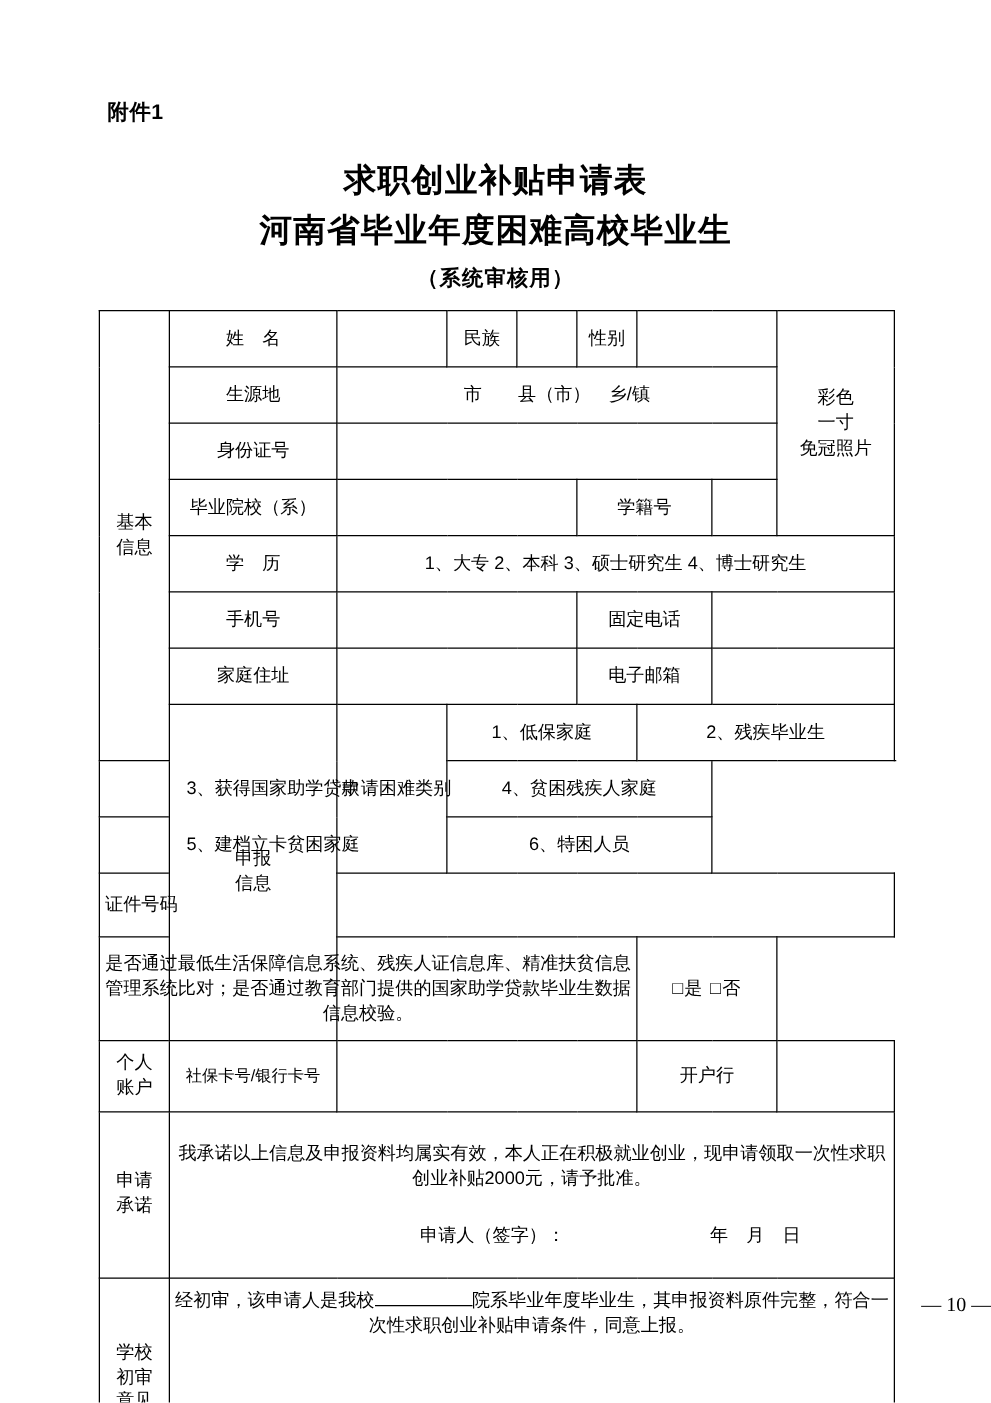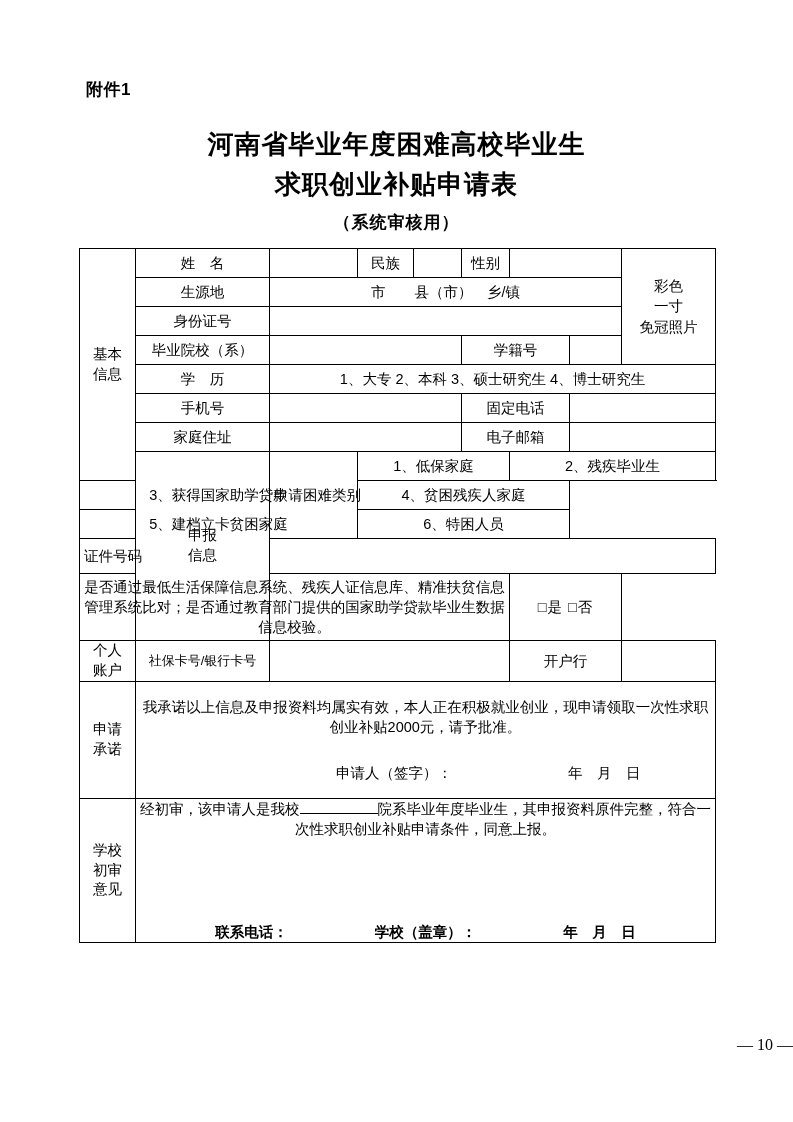--- a/index.html
+++ b/index.html
@@ -59,21 +59,21 @@
     left: 79px;
     top: 248px;
     width: 636px;
     border-collapse: collapse;
     table-layout: fixed;
     font-size: 14.5px;
     font-family: "Liberation Sans", "DejaVu Sans", sans-serif;
   }
   table.form td {
     border: 1px solid #000000;
-    padding: 0 4px;
+    padding: 8px 4px;
     vertical-align: middle;
     text-align: center;
     height: 28px;
     line-height: 1.4;
   }
   td.side {
     width: 56px;
     font-size: 14.5px;
     letter-spacing: 0px;
   }
@@ -152,22 +152,22 @@
   .nowrap { white-space: nowrap; }
 </style>
 </head>
 <body>
 
 <div class="page">
 
   <div class="attachment-label">附件1</div>
 
   <div class="doc-title">
+    <div>求职创业补贴申请表</div>
     <div>河南省毕业年度困难高校毕业生</div>
-    <div>求职创业补贴申请表</div>
   </div>
 
   <div class="doc-subtitle">（系统审核用）</div>
 
   <table class="form">
     <colgroup>
       <col style="width:56px">
       <col style="width:134px">
       <col style="width:88px">
       <col style="width:56px">

